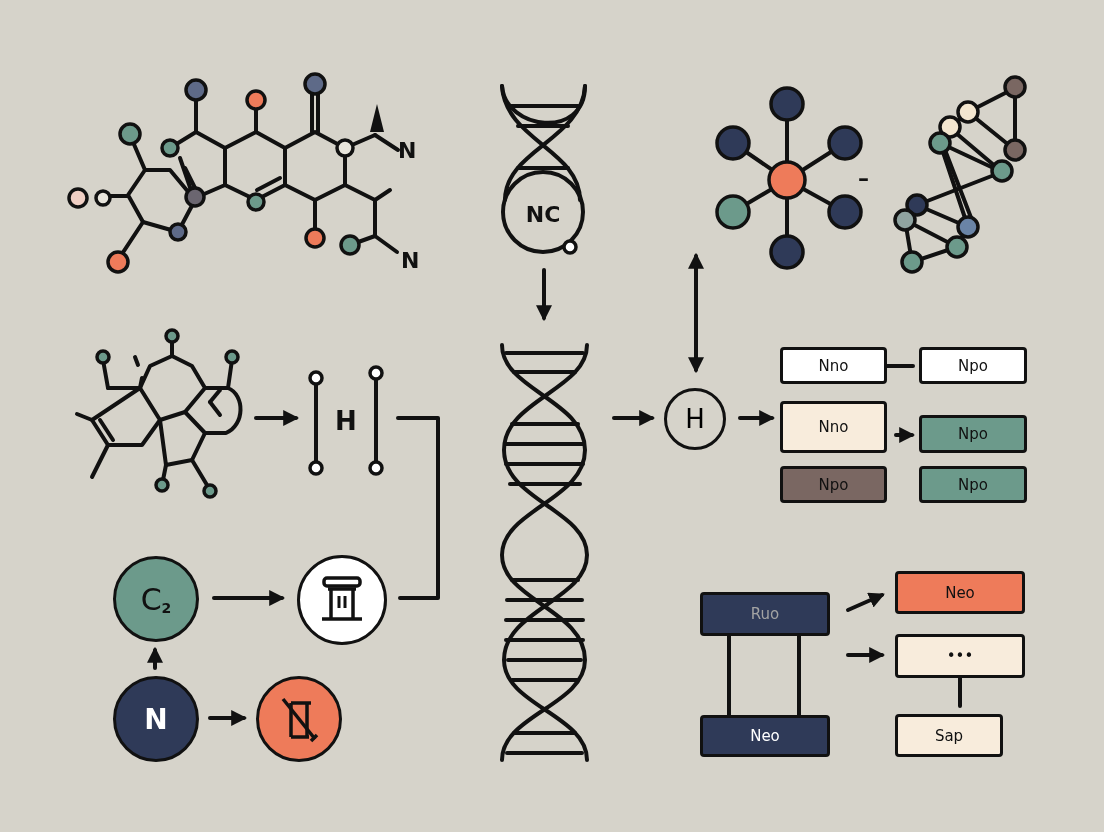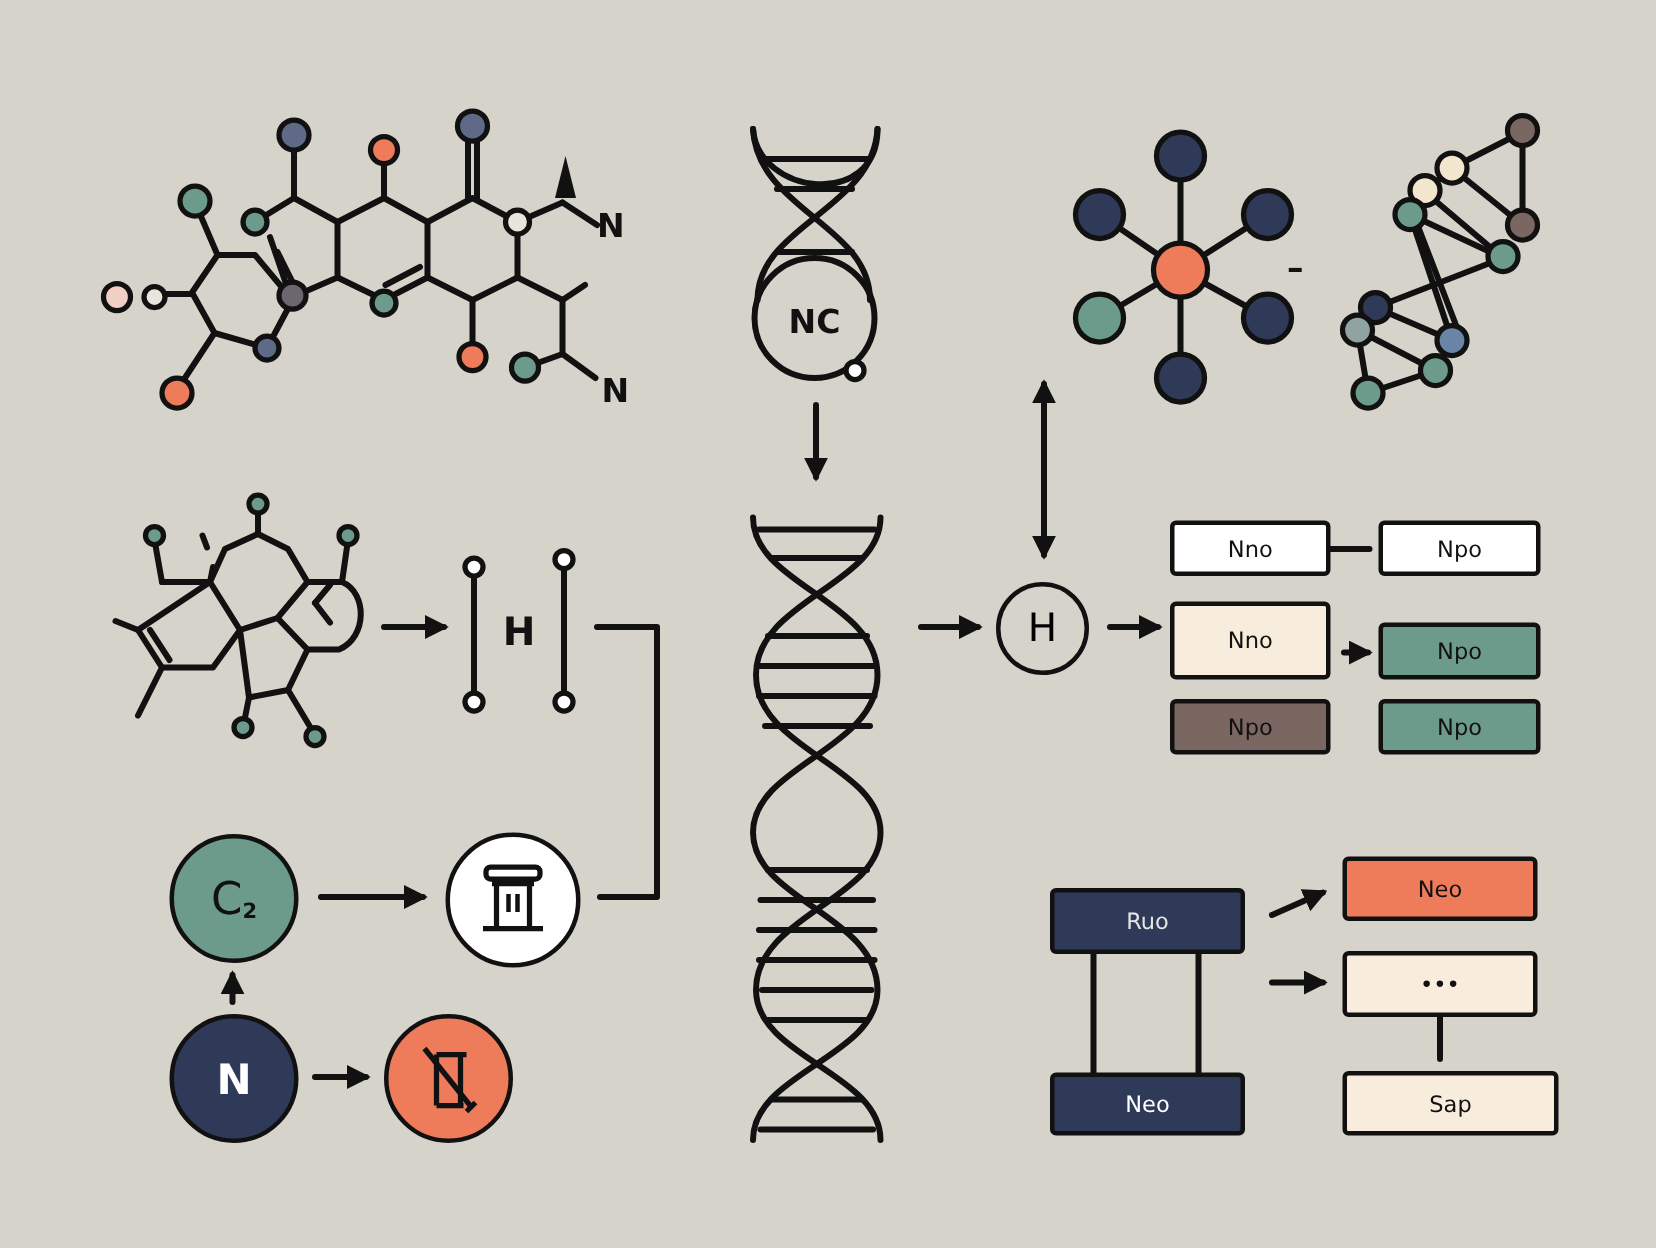--- a/index.html
+++ b/index.html
@@ -247,27 +247,27 @@
   <svg width="56" height="56" viewBox="0 0 56 56" style="position:static">
     <line x1="20" y1="12" x2="40" y2="12" stroke="#111" stroke-width="3.5"></line>
     <line x1="20" y1="12" x2="20" y2="46" stroke="#111" stroke-width="3.5"></line>
     <line x1="36" y1="12" x2="36" y2="46" stroke="#111" stroke-width="3.5"></line>
     <line x1="20" y1="46" x2="38" y2="46" stroke="#111" stroke-width="3.5"></line>
     <line x1="12" y1="8" x2="44" y2="48" stroke="#111" stroke-width="3.5"></line>
     <line x1="40" y1="50" x2="46" y2="44" stroke="#111" stroke-width="3.5"></line>
   </svg>
 </div>
 
-<div class="box" style="left:700px;top:592px;width:130px;height:44px;background:#2f3a58;color:#e5e5e5;">
+<div class="box" style="left:700px;top:592px;width:130px;height:44px;background:#2f3a58;color:#a3a3a3;">
     <span>Ruo</span>
   </div>
 <div class="box" style="left:700px;top:715px;width:130px;height:42px;background:#2f3a58;color:#fff;">
     <span>Neo</span>
   </div>
 <div class="box" style="left:895px;top:571px;width:130px;height:43px;background:#ee7b5a;">
     <span>Neo</span>
   </div>
 <div class="box" style="left:895px;top:634px;width:130px;height:44px;background:#f8ecdc;">
     <span>•••</span>
   </div>
-<div class="box" style="left:895px;top:714px;width:144px;height:43px;background:#f8ecdc;">
+<div class="box" style="left:895px;top:714px;width:108px;height:43px;background:#f8ecdc;">
     <span>Sap</span>
   </div>
 
 </body></html>

